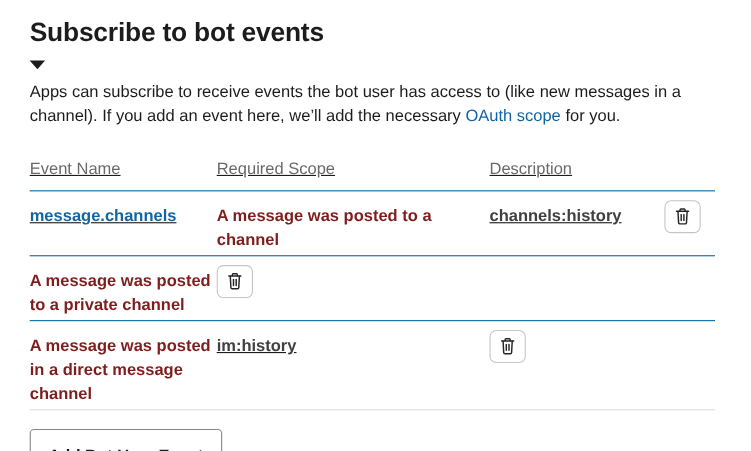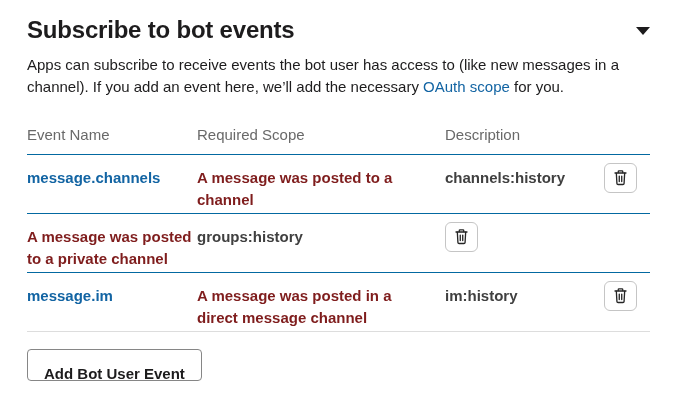--- a/index.html
+++ b/index.html
@@ -11,20 +11,21 @@
   }
   .section {
     width: 683px;
     height: 410px;
     padding: 16px 33px 0 27px;
   }
   .section-header {
     display: flex;
     align-items: flex-start;
     justify-content: space-between;
+    flex-direction: column;
   }
   .section-title {
     font-size: 24px;
     line-height: 28px;
     font-weight: 700;
     letter-spacing: -0.2px;
     color: #1d1c1d;
   }
   .chevron-down {
     width: 0; height: 0;
@@ -47,20 +48,21 @@
     cursor: pointer;
     margin-top: 48px;
   }
   .events-table {
     margin-top: 26px;
     width: 623px;
   }
   .trow {
     display: grid;
     grid-template-columns: 170px 248px 159px 46px;
+    text-decoration: underline;
   }
   .thead .th {
     font-size: 15px;
     line-height: 22px;
     font-weight: 400;
     color: #696969;
     padding-bottom: 8px;
   }
   .tbody-row {
     border-top: 1px solid #0369a1;
@@ -151,38 +153,34 @@
             <path d="M10.3 7 V12.7"></path>
           </svg>
         </button>
       </div>
     </div>
 
     <div class="trow tbody-row">
       <div class="cell desc-cell">
         <span class="desc-inner">A message was posted to a private channel</span>
       </div>
-      <div class="cell scope-cell">groups:history</div>
       <div class="cell action-cell">
         <button class="trash-btn">
           <svg width="17" height="18" viewBox="0 0 18 18" fill="none" stroke="#252525" stroke-width="1.4" stroke-linecap="round" stroke-linejoin="round">
             <path d="M6.6 3.3 V2.3 Q6.6 1.5 7.4 1.5 H10.6 Q11.4 1.5 11.4 2.3 V3.3"></path>
             <path d="M3.2 3.7 H14.8"></path>
             <path d="M4.6 3.9 L5.2 14.7 Q5.27 15.9 6.45 15.9 H11.55 Q12.73 15.9 12.8 14.7 L13.4 3.9"></path>
             <path d="M7.7 7 V12.7"></path>
             <path d="M10.3 7 V12.7"></path>
           </svg>
         </button>
       </div>
     </div>
 
     <div class="trow tbody-row">
-      <div class="cell">
-        <a class="event-link" href="#">message.im</a>
-      </div>
       <div class="cell desc-cell">
         <span class="desc-inner">A message was posted in a direct message channel</span>
       </div>
       <div class="cell scope-cell">im:history</div>
       <div class="cell action-cell">
         <button class="trash-btn">
           <svg width="17" height="18" viewBox="0 0 18 18" fill="none" stroke="#252525" stroke-width="1.4" stroke-linecap="round" stroke-linejoin="round">
             <path d="M6.6 3.3 V2.3 Q6.6 1.5 7.4 1.5 H10.6 Q11.4 1.5 11.4 2.3 V3.3"></path>
             <path d="M3.2 3.7 H14.8"></path>
             <path d="M4.6 3.9 L5.2 14.7 Q5.27 15.9 6.45 15.9 H11.55 Q12.73 15.9 12.8 14.7 L13.4 3.9"></path>

